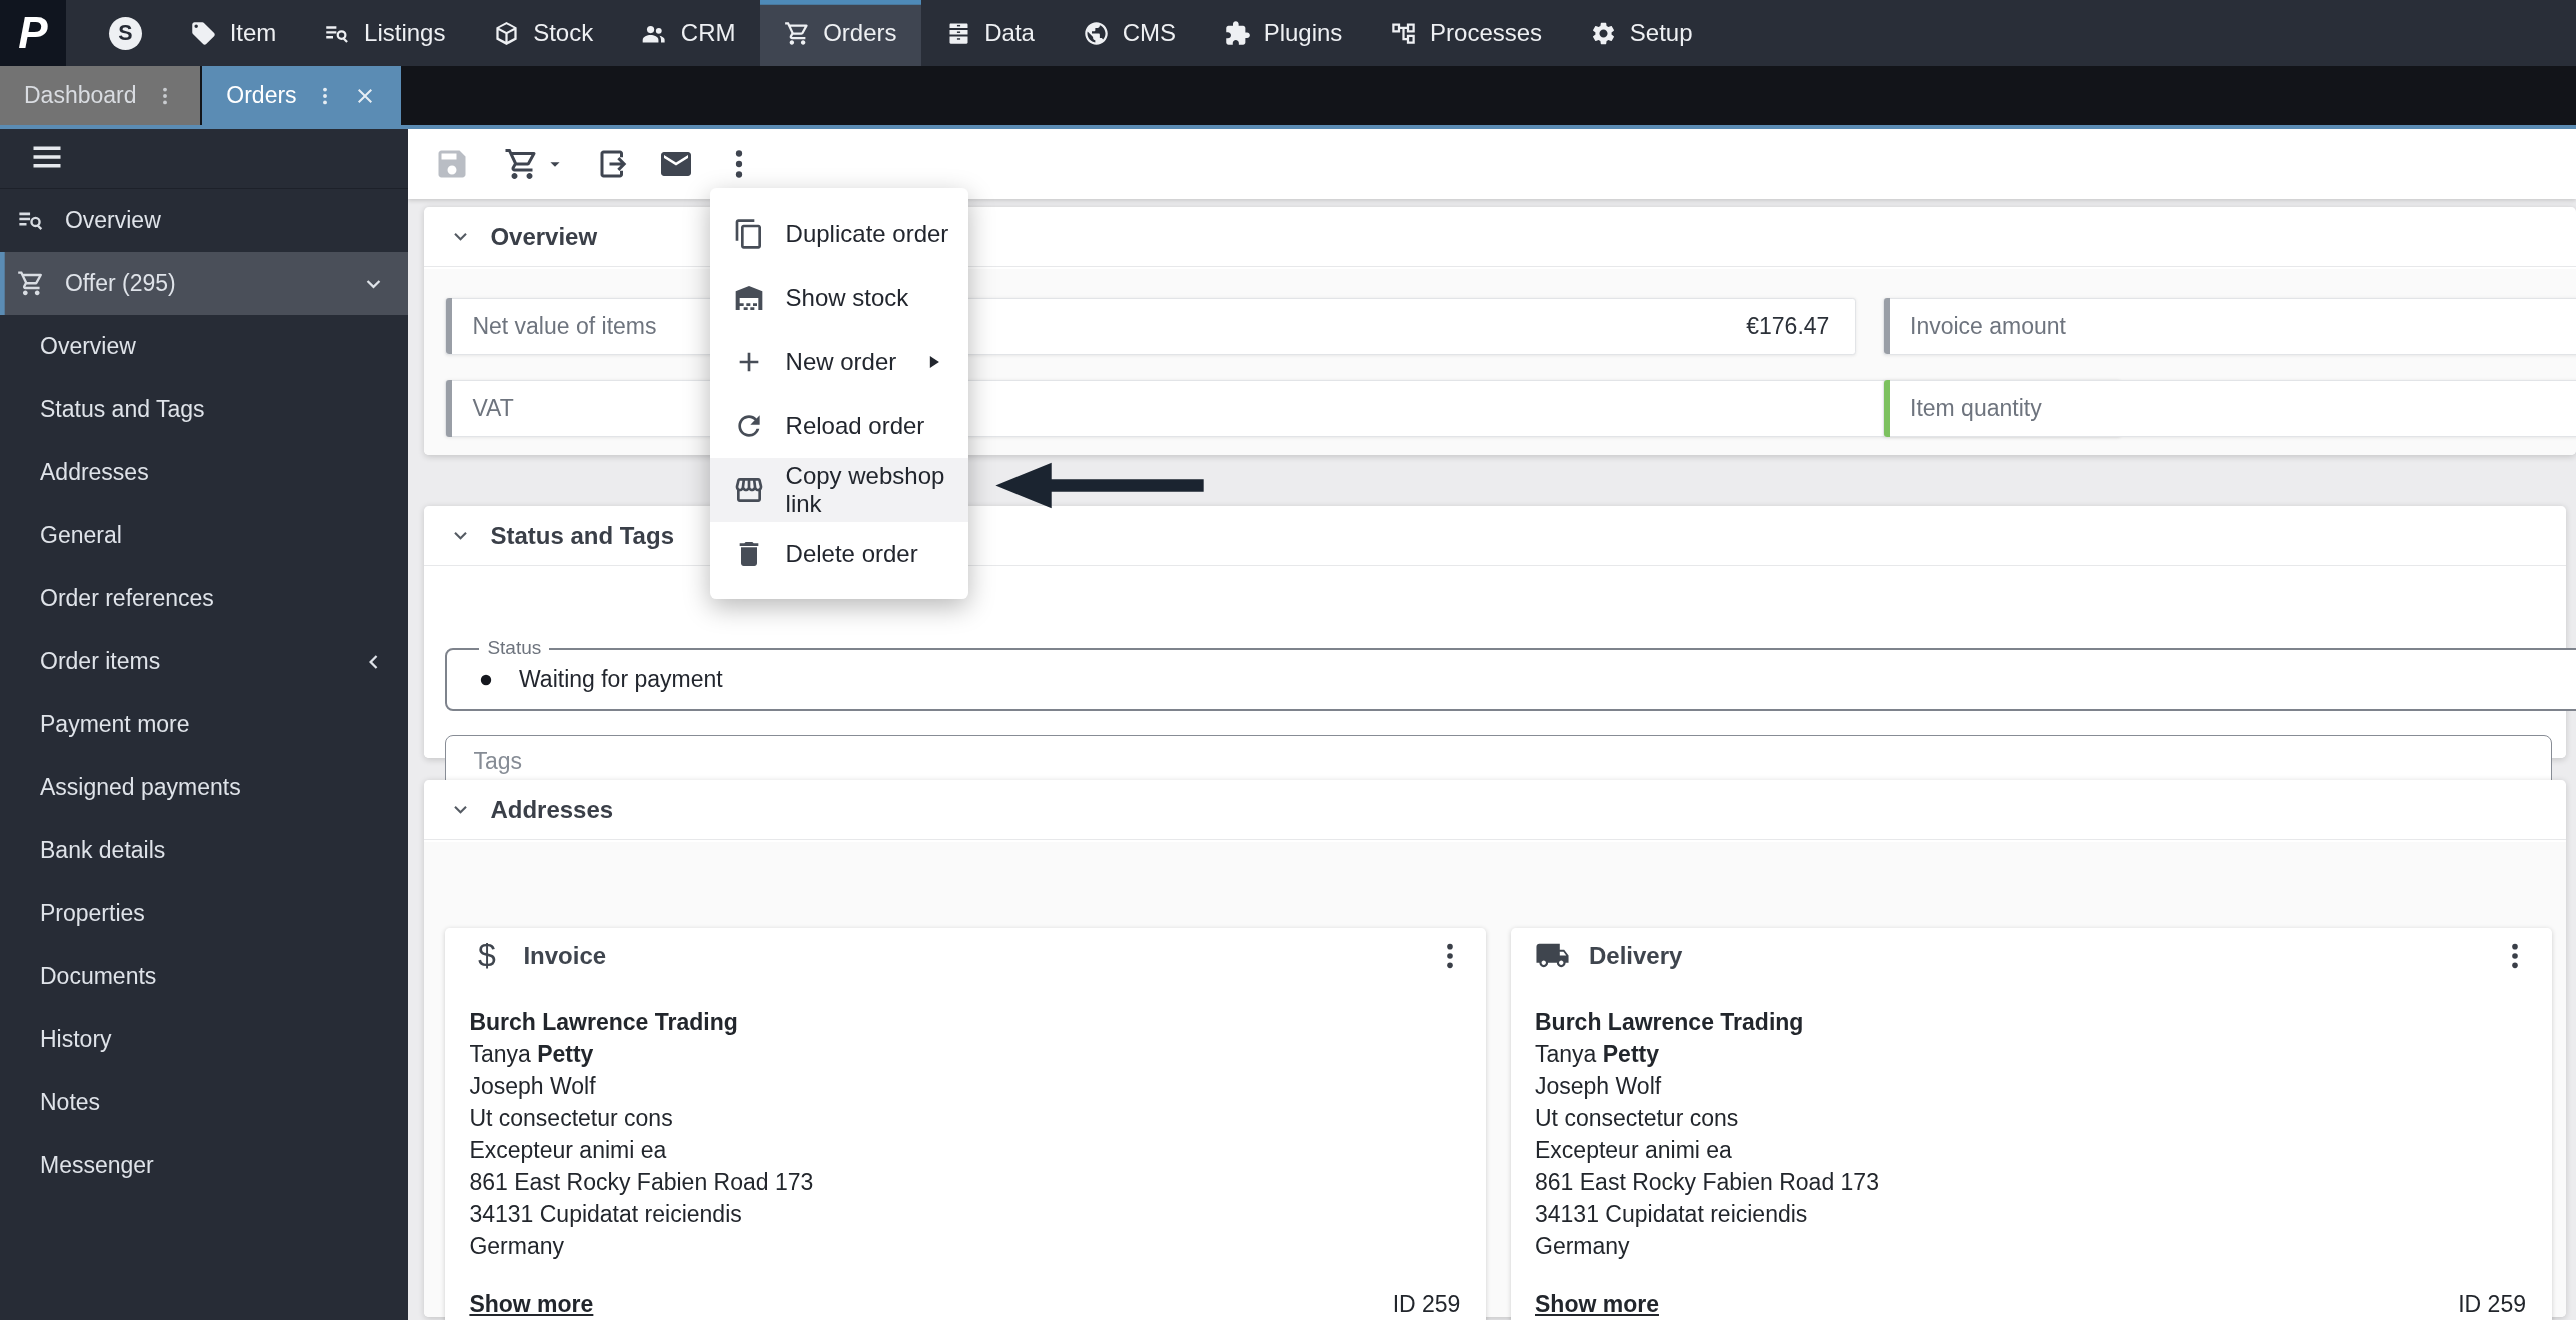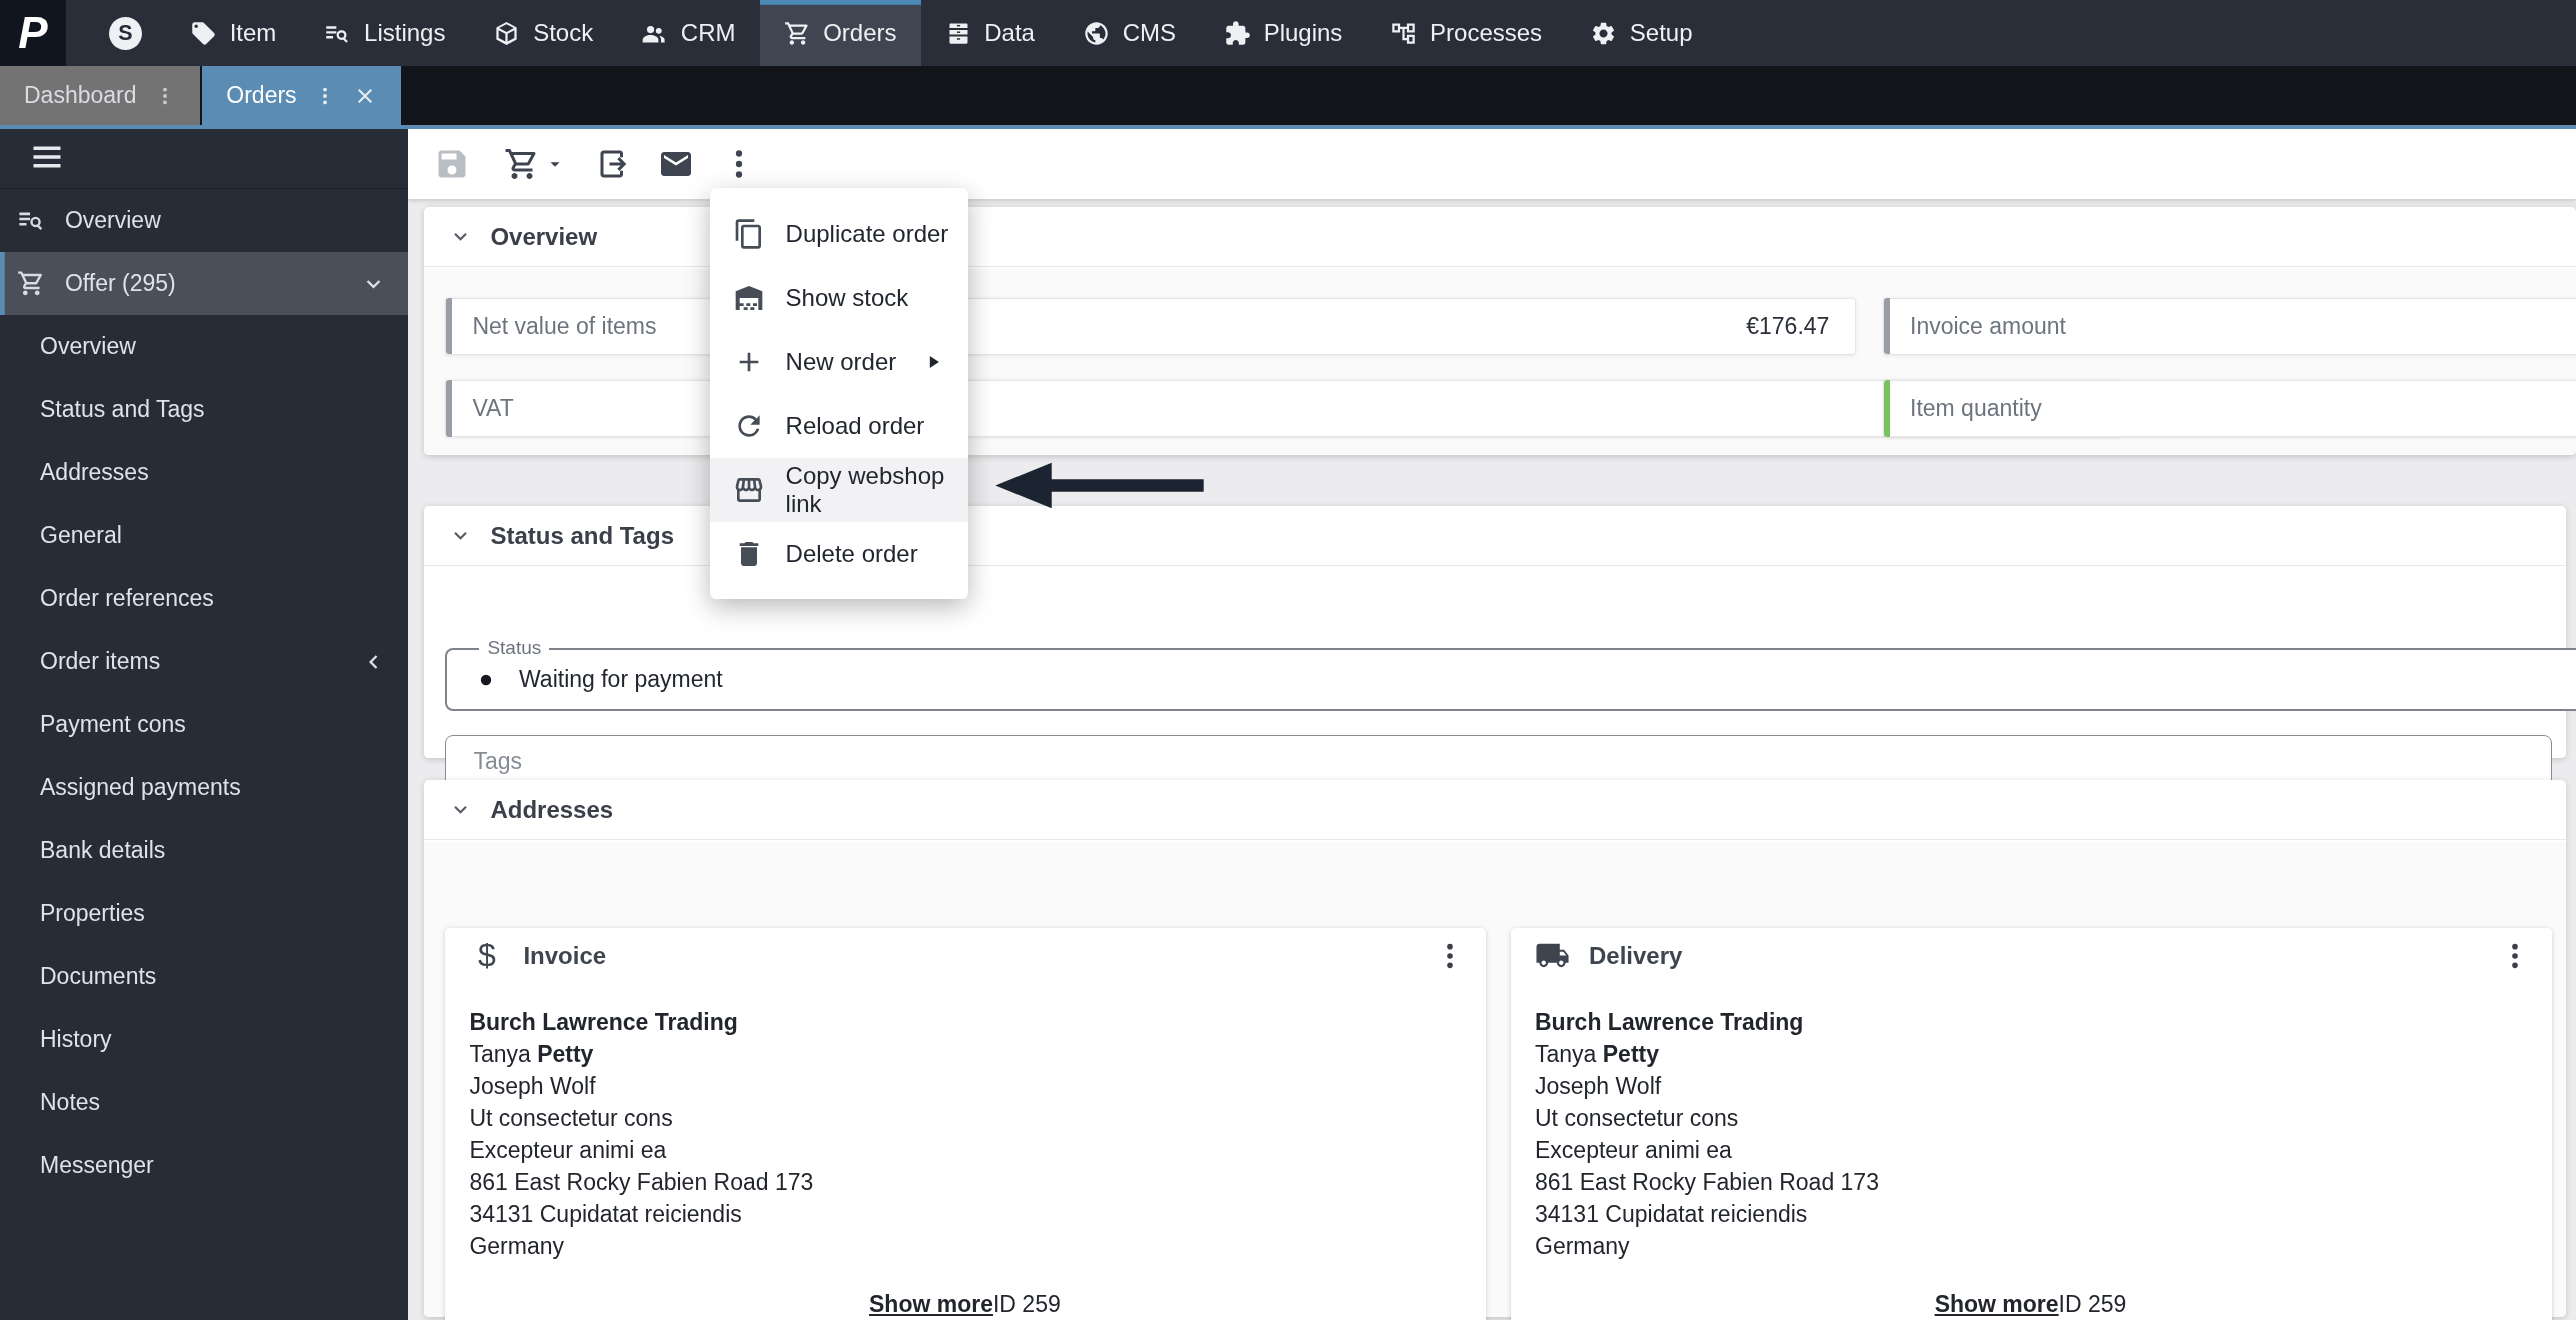--- a/index.html
+++ b/index.html
@@ -69,21 +69,21 @@
                   font-size:23px;font-family:"Liberation Sans",sans-serif;color:#2b3038;}
   .tags-box input::placeholder{color:#868c95;opacity:1;}
   
   .card{position:absolute;top:86px;width:1041px;height:411px;background:#fff;border-radius:4.7px;
         box-shadow:0 1.6px 5.5px rgba(0,0,0,.18);}
   .card-head{position:absolute;left:24px;right:20.6px;top:0;height:55px;display:flex;align-items:center;gap:19px;}
   .card-title{font-size:24px;font-weight:700;color:#3f454e;}
   .card-ic{color:#3f454e;display:flex;width:35px;justify-content:center;}
   .card-kebab{margin-left:auto;color:#3a3f48;display:flex;}
   .card-body{position:absolute;left:24px;top:78px;font-size:23px;color:#22262c;line-height:32px;}
-  .card-foot{position:absolute;left:24px;right:26px;bottom:20.6px;display:flex;align-items:center;justify-content:center;}
+  .card-foot{position:absolute;left:24px;right:26px;bottom:20.6px;display:flex;align-items:center;justify-content:space-between;}
   .show-more{font-size:23px;font-weight:700;color:#22262c;text-decoration:underline;}
   .card-id{font-size:23px;color:#22262c;}
   b{font-weight:700;}
   
   .menu{position:absolute;left:710px;top:188px;width:258px;height:411px;background:#fff;border-radius:6.3px;z-index:60;
         box-shadow:0 8px 27px rgba(0,0,0,.28);padding:14.2px 0;box-sizing:border-box;overflow:hidden;}
   .menu-item{height:64px;display:flex;align-items:center;position:relative;}
   .menu-item.hl{background:#f2f2f4;}
   .menu-item .ic{margin-left:23px;width:32px;display:flex;justify-content:center;color:#474d57;}
   .menu-item .mlabel{margin-left:20.6px;font-size:24px;color:#22262e;}
@@ -267,21 +267,21 @@
       </div>
       <div class="side-item">
         <span class="lbl-sub">Order items</span>
         <span class="trail">
           <svg width="27" height="27" viewBox="0 0 24 24" fill="currentColor">
             <path d="M15.41 7.41L14 6l-6 6 6 6 1.41-1.41L10.83 12z"></path>
           </svg>
         </span>
       </div>
       <div class="side-item">
-        <span class="lbl-sub">Payment cons</span>
+        <span class="lbl-sub">Payment more</span>
       </div>
       <div class="side-item">
         <span class="lbl-sub">Assigned payments</span>
       </div>
       <div class="side-item">
         <span class="lbl-sub">Bank details</span>
       </div>
       <div class="side-item">
         <span class="lbl-sub">Properties</span>
       </div>

